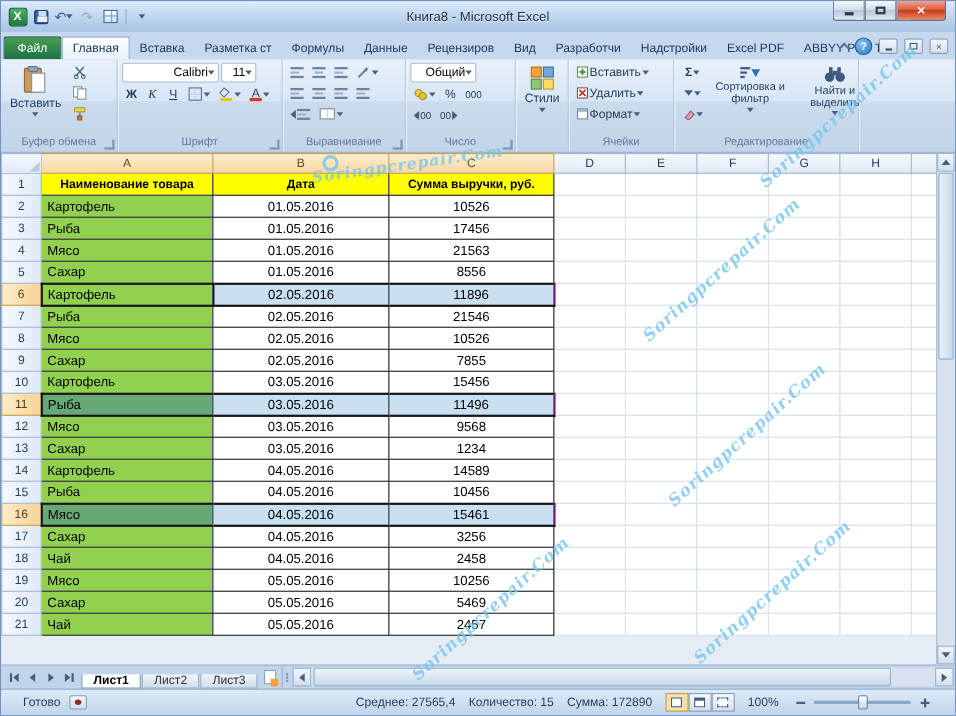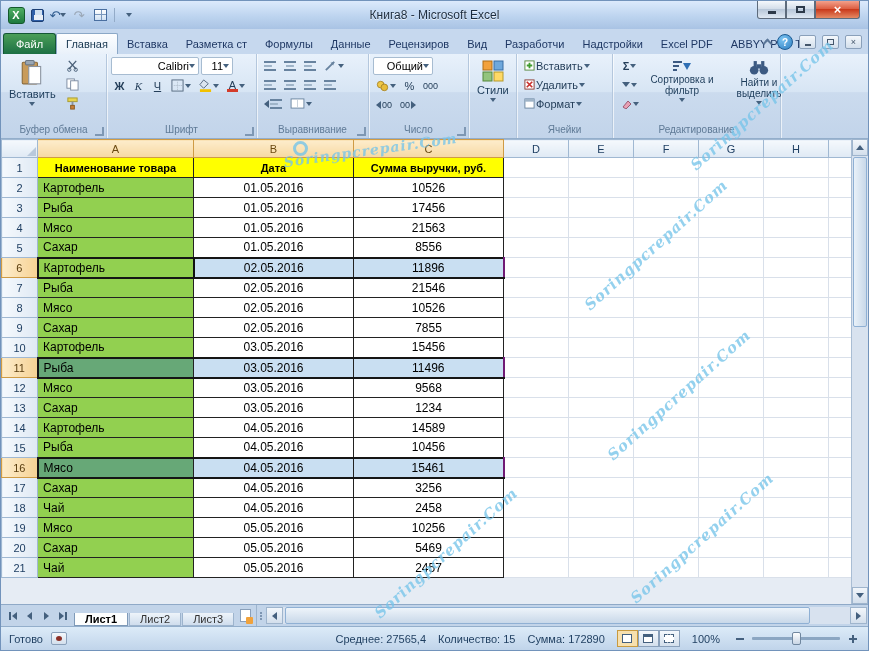--- a/index.html
+++ b/index.html
@@ -132,21 +132,21 @@
   .sheetico{width:11px;height:13px;background:#fff;border:1px solid #8aa0ba;position:relative}
   .sheetico:after{content:"";position:absolute;right:-3px;bottom:-3px;width:7px;height:7px;background:#f0a23c;border-radius:1px}
   .tabsplit{width:7px;display:flex;flex-direction:column;justify-content:center;gap:1px;align-items:center}
   .tabsplit i{display:block;width:2px;height:2px;background:#7d95b2}
   .hscroll{flex:1;display:flex;align-items:stretch;margin:2px 1px 2px 2px;position:relative}
   .hs-btn{width:17px;background:linear-gradient(#f2f6fb,#d3dfec);border:1px solid #9fb5cd;display:flex;align-items:center;justify-content:center}
   .hs-track{flex:1;background:#d8e2ef;position:relative}
   .hs-thumb{position:absolute;top:0;bottom:0;left:2px;right:40px;background:linear-gradient(#eef4fa,#c8d8e9);border:1px solid #8fb0d4;border-radius:2px}
 
   
-  .statusbar{flex:0 0 24px;background:linear-gradient(#dcebf8,#c0d4ea);border-top:1px solid #93aecb;display:flex;align-items:center;padding:0 8px;gap:8px;font-size:11px;color:#1d3d5f}
+  .statusbar{flex:0 0 24px;background:linear-gradient(#dcebf8,#c0d4ea);border-top:1px solid #93aecb;display:flex;align-items:center;padding:0 20px;gap:8px;font-size:11px;color:#1d3d5f}
   .st-macro{width:16px;height:13px;border:1px solid #8aa0ba;border-radius:2px;background:linear-gradient(#f4f8fc,#d3dfec);position:relative}
   .st-macro:after{content:"";position:absolute;left:4px;top:3px;width:6px;height:5px;background:#8c2f26;border-radius:50%}
   .st-right{margin-left:auto;display:flex;align-items:center;gap:12px}
   .viewbtns{display:flex}
   .vwb{width:21px;height:17px;border:1px solid #8aa0ba;background:linear-gradient(#f4f8fc,#d3dfec);display:flex;align-items:center;justify-content:center}
   .vwb.pressed{background:#f7e0ae;border-color:#c89a3f}
   .vwb i{display:block;width:10px;height:9px;border:1px solid #44607e;background:#fff}
   .vwb.pg i{border-top-width:3px}
   .vwb.brk i{border-style:dashed}
   .zoom{display:flex;align-items:center;gap:5px}

